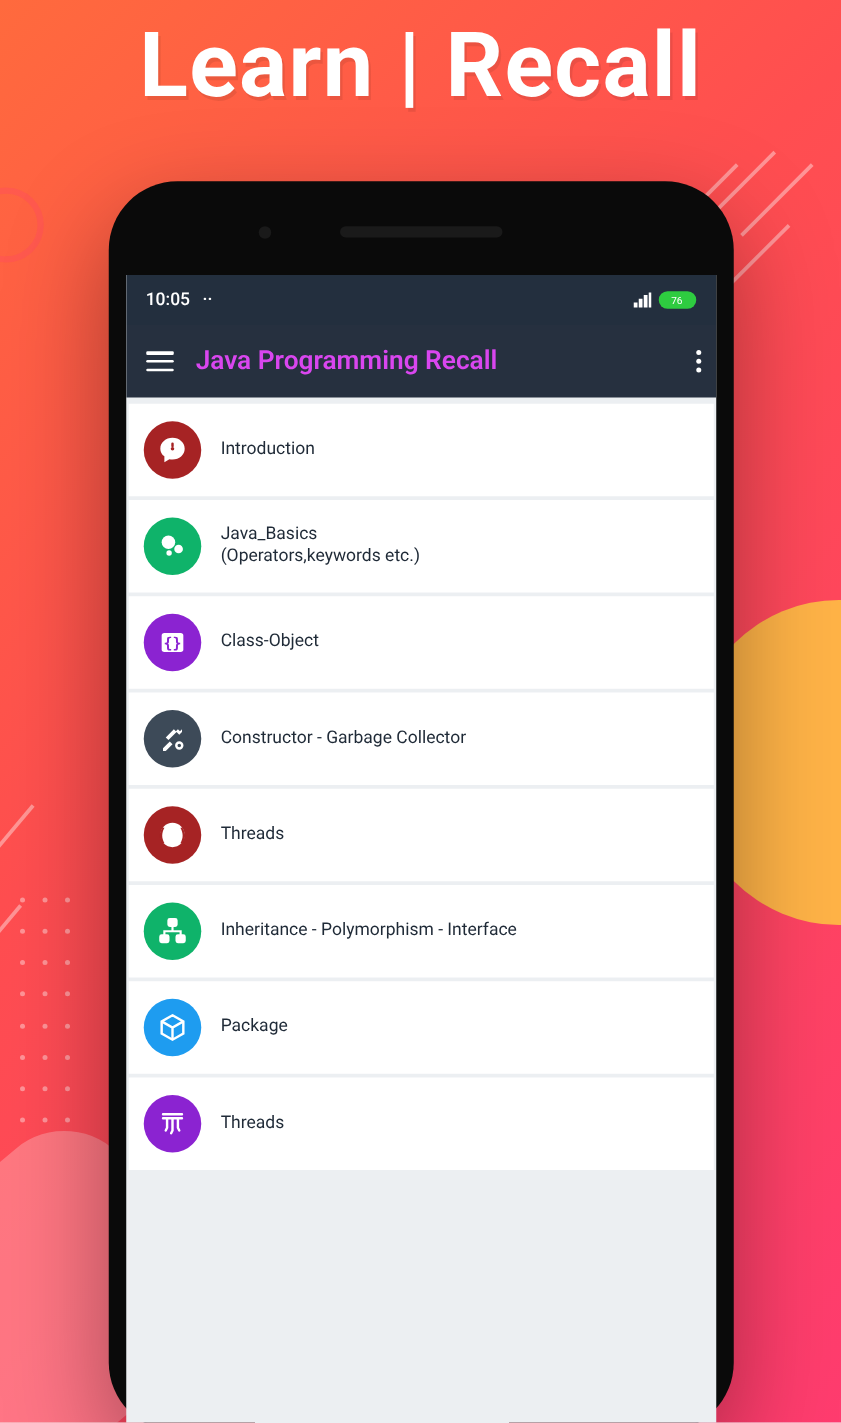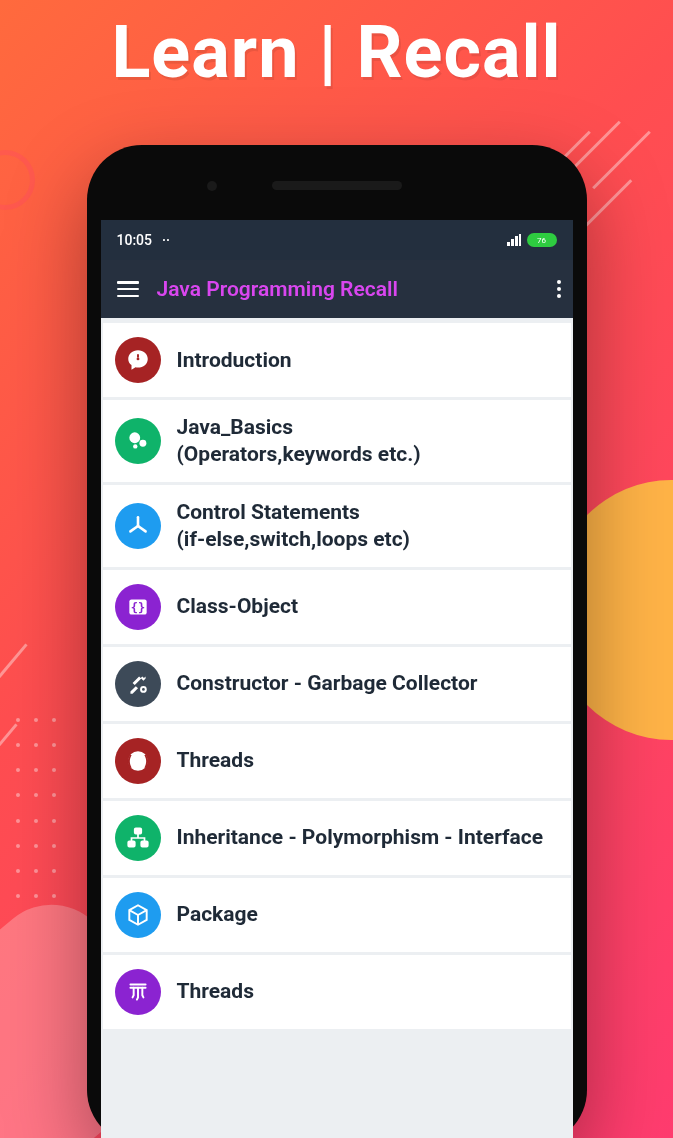--- a/index.html
+++ b/index.html
@@ -66,21 +66,21 @@
 
 .list { padding: 2px 0 0 0; }
 .list-item {
   background:#fff; margin: 3px 2px 0 2px; padding: 14px 14px 14px 12px;
   display:flex; align-items:center; gap:16px; min-height:72px; cursor:pointer;
 }
 .icon-circle {
   width:46px; height:46px; min-width:46px; border-radius:50%;
   display:flex; align-items:center; justify-content:center; color:#fff;
 }
-.item-text { color:#1f2a37; font-size:21px; font-weight:700; line-height:1.28; }
+.item-text { color:#1f2a37; font-size:14px; font-weight:400; line-height:1.28; }
 .item-text .sub { display:block; }
 
 </style>
 </head>
 <body>
 
 <div class="bg-deco">
   <div class="ring"></div>
   <div class="slash s1"></div>
     <div class="slash s2"></div>
@@ -190,33 +190,20 @@
               <circle cx="16.5" cy="14" r="3.2" fill="#fff"></circle>
               <circle cx="9.5" cy="17" r="2" fill="#fff"></circle>
             </svg>
         </div>
         <div class="item-text">
           <span>Java_Basics</span>
           <span class="sub">(Operators,keywords etc.)</span>
         </div>
       </div>
 
-      <div class="list-item">
-        <div class="icon-circle" style="background:#1e9cf0">
-          <svg width="26" height="26" viewBox="0 0 24 24" stroke="#fff" stroke-width="2.4" fill="none" stroke-linecap="round">
-              <line x1="12" y1="12" x2="12" y2="4"></line>
-              <line x1="12" y1="12" x2="19" y2="17"></line>
-              <line x1="12" y1="12" x2="5" y2="17"></line>
-            </svg>
-        </div>
-        <div class="item-text">
-          <span>Control Statements</span>
-          <span class="sub">(if-else,switch,loops etc)</span>
-        </div>
-      </div>
 
       <div class="list-item">
         <div class="icon-circle" style="background:#8b23d1">
           <svg width="26" height="26" viewBox="0 0 24 24">
               <rect x="4" y="5" width="16" height="14" rx="2" fill="#fff"></rect>
               <text x="12" y="16" text-anchor="middle" font-size="11" font-weight="700" fill="#8b23d1" font-family="monospace">{}</text>
             </svg>
         </div>
         <div class="item-text">
           <span>Class-Object</span>

